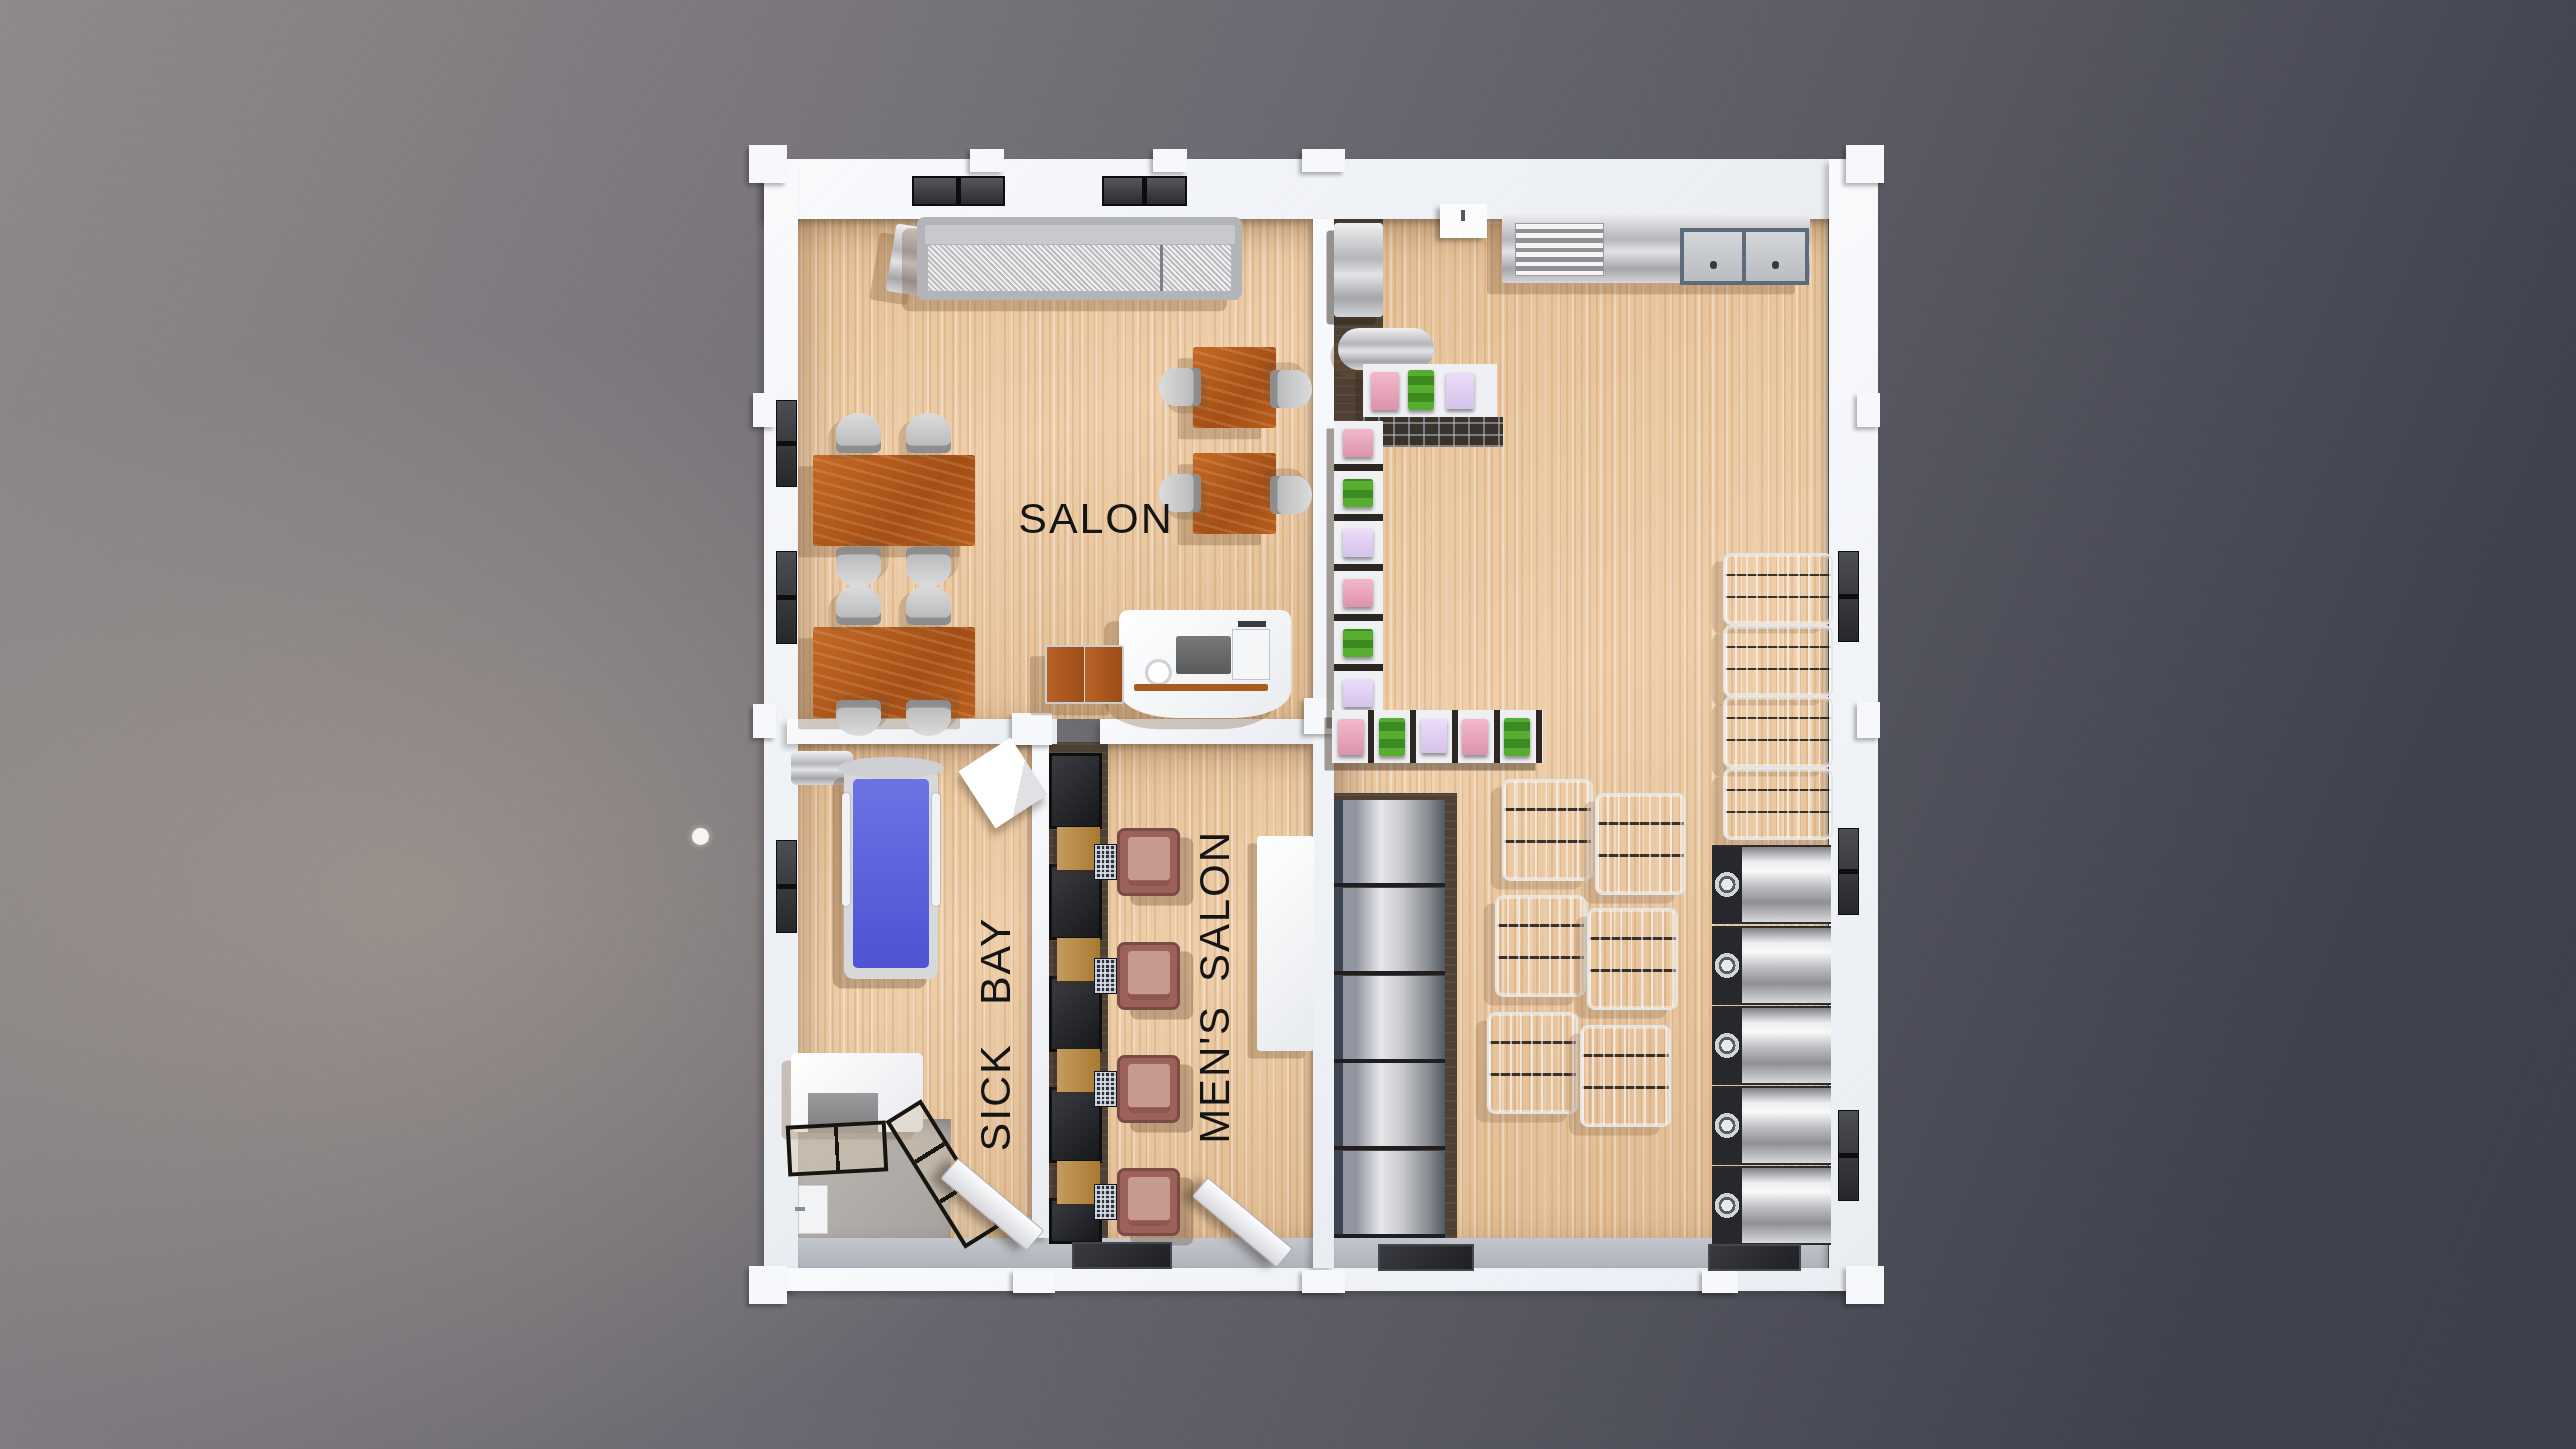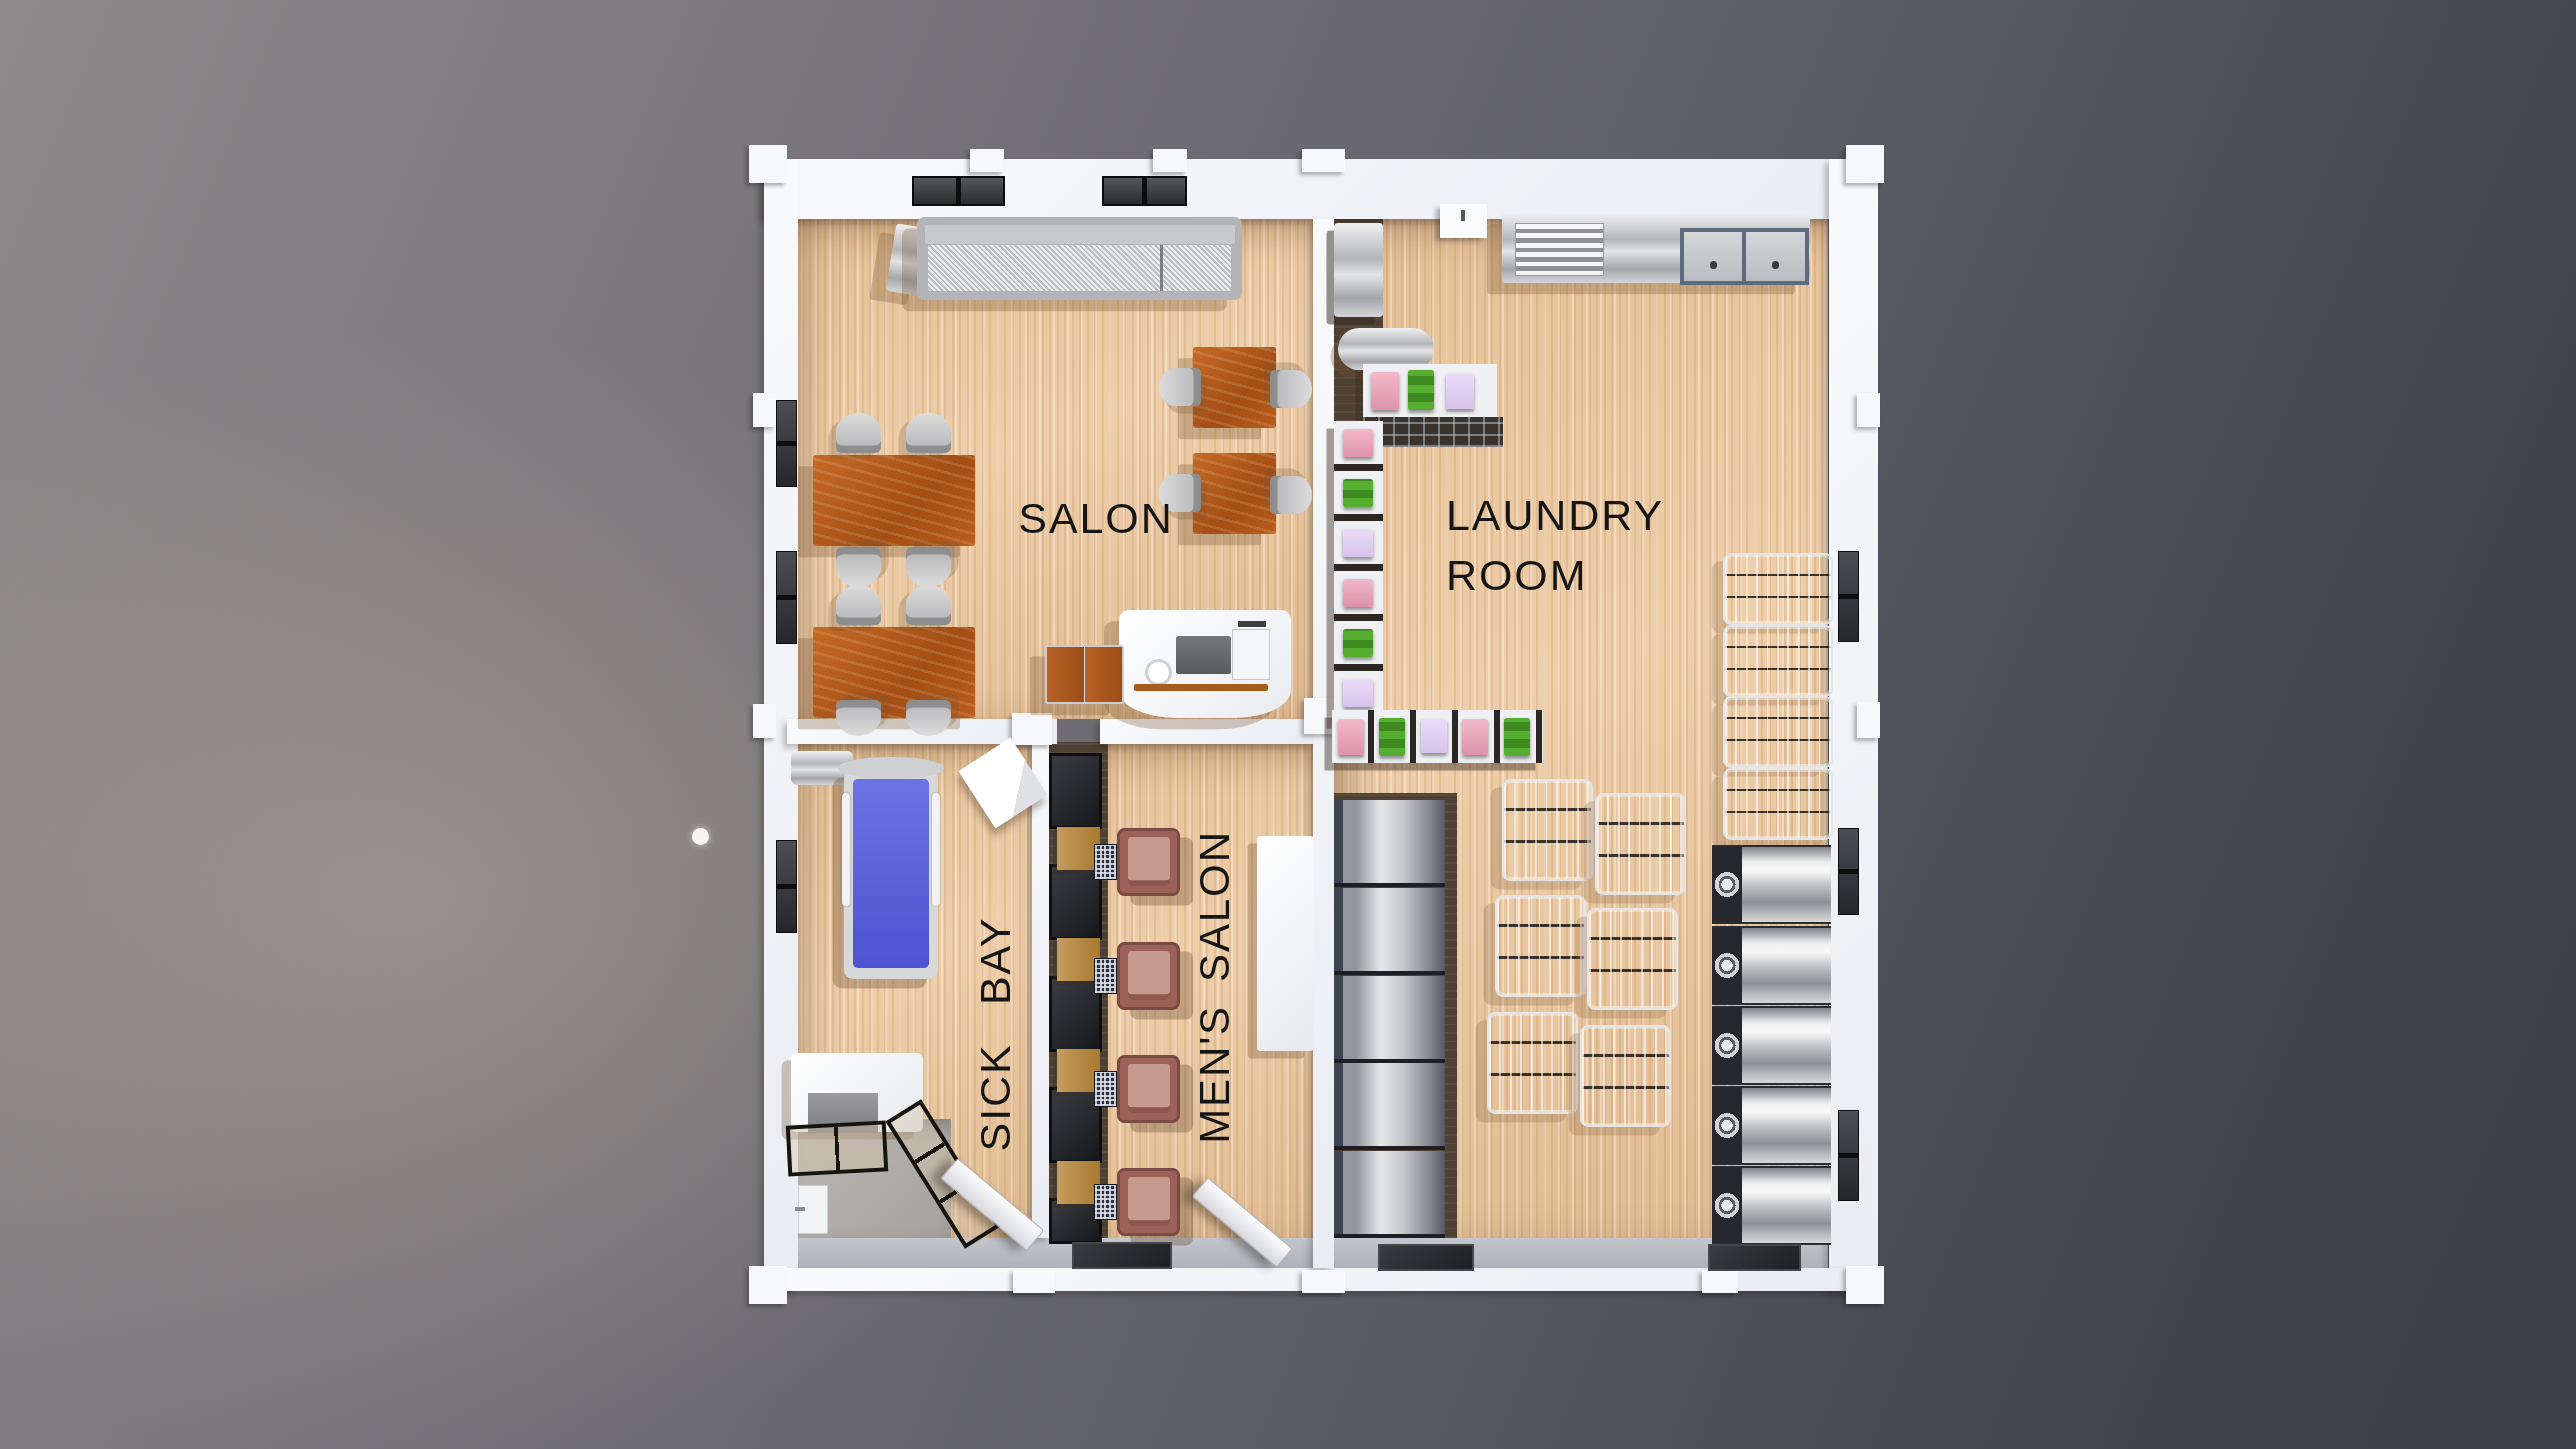--- a/index.html
+++ b/index.html
@@ -279,20 +279,16 @@
     </div>
 
   <div class="deskw" style="left:1257px;top:836px;width:57px;height:215px;border-radius:3.8px;"></div>
   <div class="doorleaf" style="left:1187px;top:1210px;width:109px;height:22.6px;transform:rotate(40deg);"></div>
 
   <div class="matd" style="left:1072px;top:1242px;width:96px;height:22.6px;"></div>
   <div class="matd" style="left:1378px;top:1244px;width:92px;height:22.6px;"></div>
   <div class="matd" style="left:1708px;top:1244px;width:89px;height:22.6px;"></div>
 
   <div class="lbl ctr" style="left:1096px;top:518px;">SALON</div>
-  <div style="left:1446px;top:494px;">
-    <div class="lbl" style="position:static;">LAUNDRY</div>
-    <div class="lbl" style="position:static;margin-top:17px;">ROOM</div>
-  </div>
   <div class="lbl vert" style="left:995px;top:1034px;word-spacing:24.5px;">SICK BAY</div>
   <div class="lbl vert" style="left:1215px;top:987px;word-spacing:9.4px;font-size:42px;">MEN'S SALON</div>
 </div>
 
 
 </body></html>

